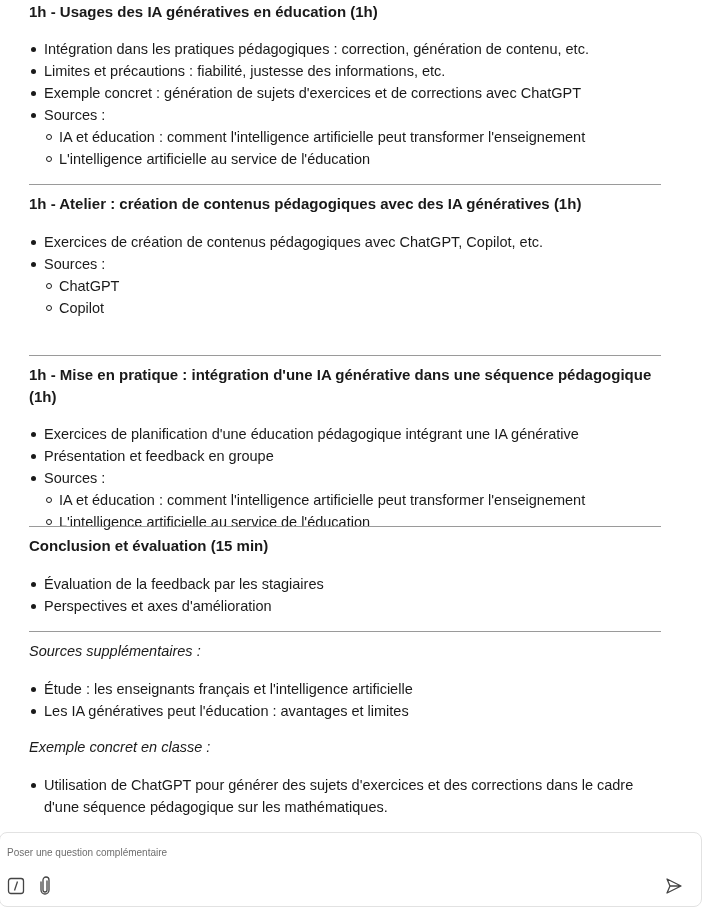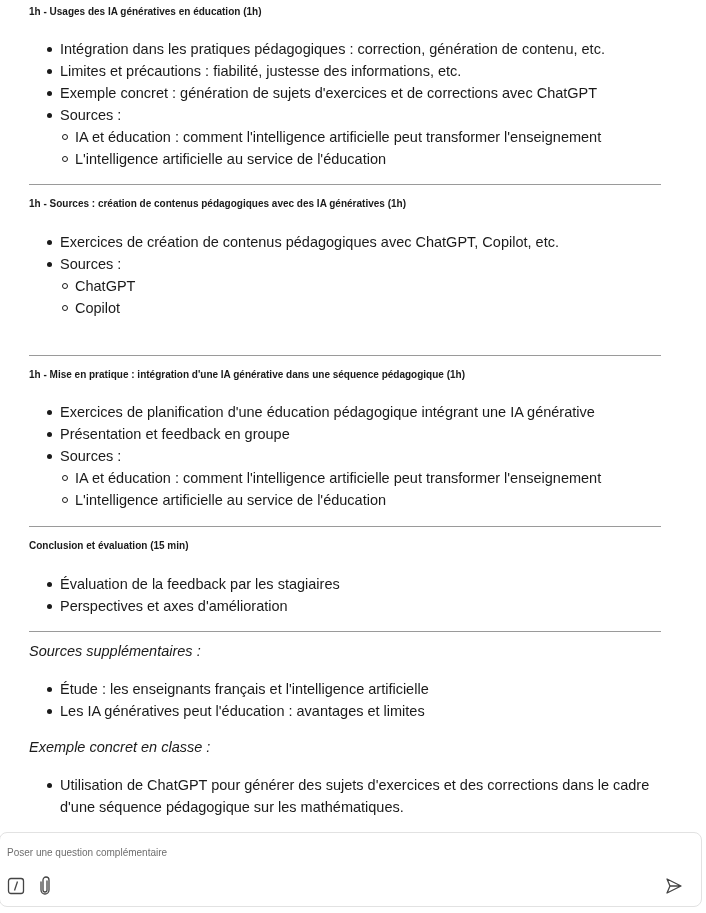--- a/index.html
+++ b/index.html
@@ -1,20 +1,20 @@
 <!DOCTYPE html>
 <html><head>
 <meta charset="utf-8">
 <style>
   html, body { margin:0; padding:0; background:#ffffff; }
   body { width:706px; height:913px; position:relative; overflow:hidden;
          font-family:"Liberation Sans", sans-serif; color:#1a1a1a; font-size:14.5px; }
   .content { position:absolute; left:29px; top:0; width:632px; }
-  h3 { font-size:10px; font-weight:bold; margin:0; line-height:22px; }
-  ul.l1 { list-style:none; margin:16px; padding:0; }
+  h3 { font-size:15px; font-weight:bold; margin:0; line-height:22px; }
+  ul.l1 { list-style:none; margin:0; padding:0; }
   ul.l1 > li { position:relative; padding-left:15px; line-height:22px; }
   ul.l1 > li::before { content:""; position:absolute; left:2px; top:9px; width:5px; height:5px; border-radius:50%; background:#1a1a1a; }
   ul.l2 { list-style:none; margin:0; padding:0 0 0 15px; }
   ul.l2 > li { position:relative; padding-left:15px; line-height:22px; }
   ul.l2 > li::before { content:""; position:absolute; left:2px; top:8px; width:4px; height:4px; border-radius:50%; border:1px solid #1a1a1a; }
   hr { border:none; border-top:1px solid #9a9a9a; margin:0; }
   .sec { position:absolute; left:0; width:632px; }
   em { font-style:italic;text-align:right; }
   .inputbox { position:absolute; left:-1px; top:832px; width:701px; height:73px; border:1px solid #e2e2e2; border-radius:8px; background:#fff; }
   .placeholder { position:absolute; left:7px; top:14px; color:#6e6e6e; font-size:10px; }
@@ -35,21 +35,21 @@
         <ul class="l2" style="padding-left:0;margin-left:0;">
           <li>IA et éducation : comment l'intelligence artificielle peut transformer l'enseignement</li>
           <li>L'intelligence artificielle au service de l'éducation</li>
         </ul>
       </li>
     </ul>
   </div>
   <hr class="sec" style="top:184px;">
 
   <div class="sec" style="top:193px;">
-    <h3>1h - Sources : création de contenus pédagogiques avec des IA génératives (1h)</h3>
+    <h3>1h - Atelier : création de contenus pédagogiques avec des IA génératives (1h)</h3>
     <ul class="l1" style="margin-top:16px;">
       <li>Exercices de création de contenus pédagogiques avec ChatGPT, Copilot, etc.</li>
       <li><span>Sources :</span>
         <ul class="l2" style="padding-left:0;">
           <li>ChatGPT</li>
           <li>Copilot</li>
         </ul>
       </li>
     </ul>
   </div>

